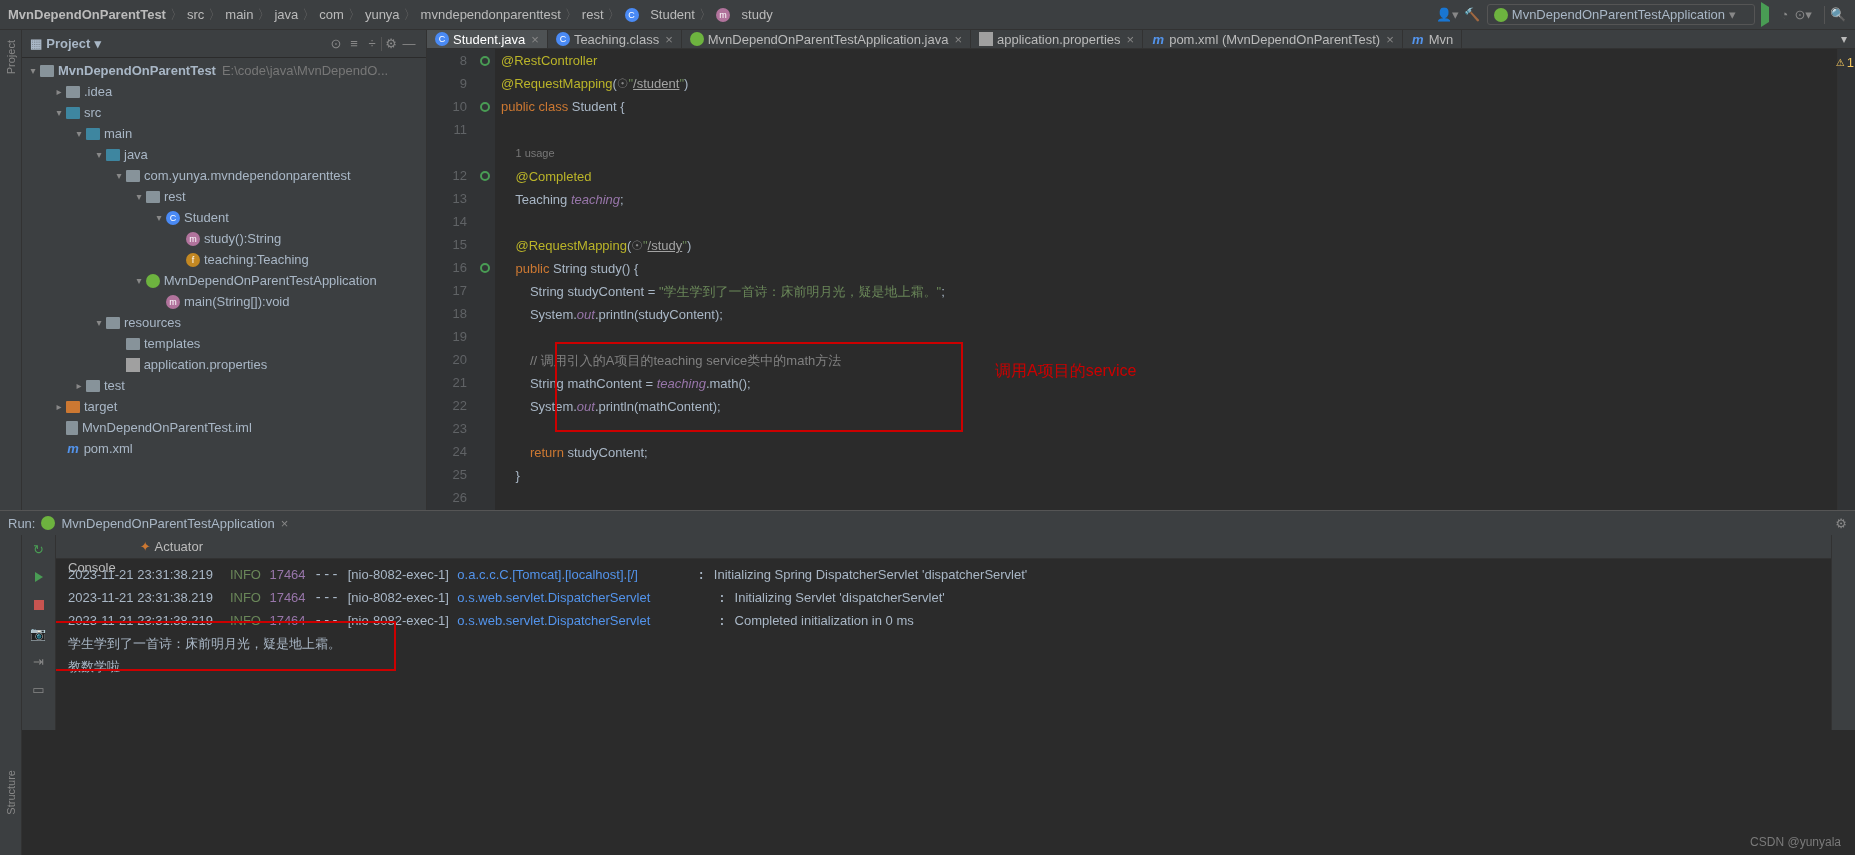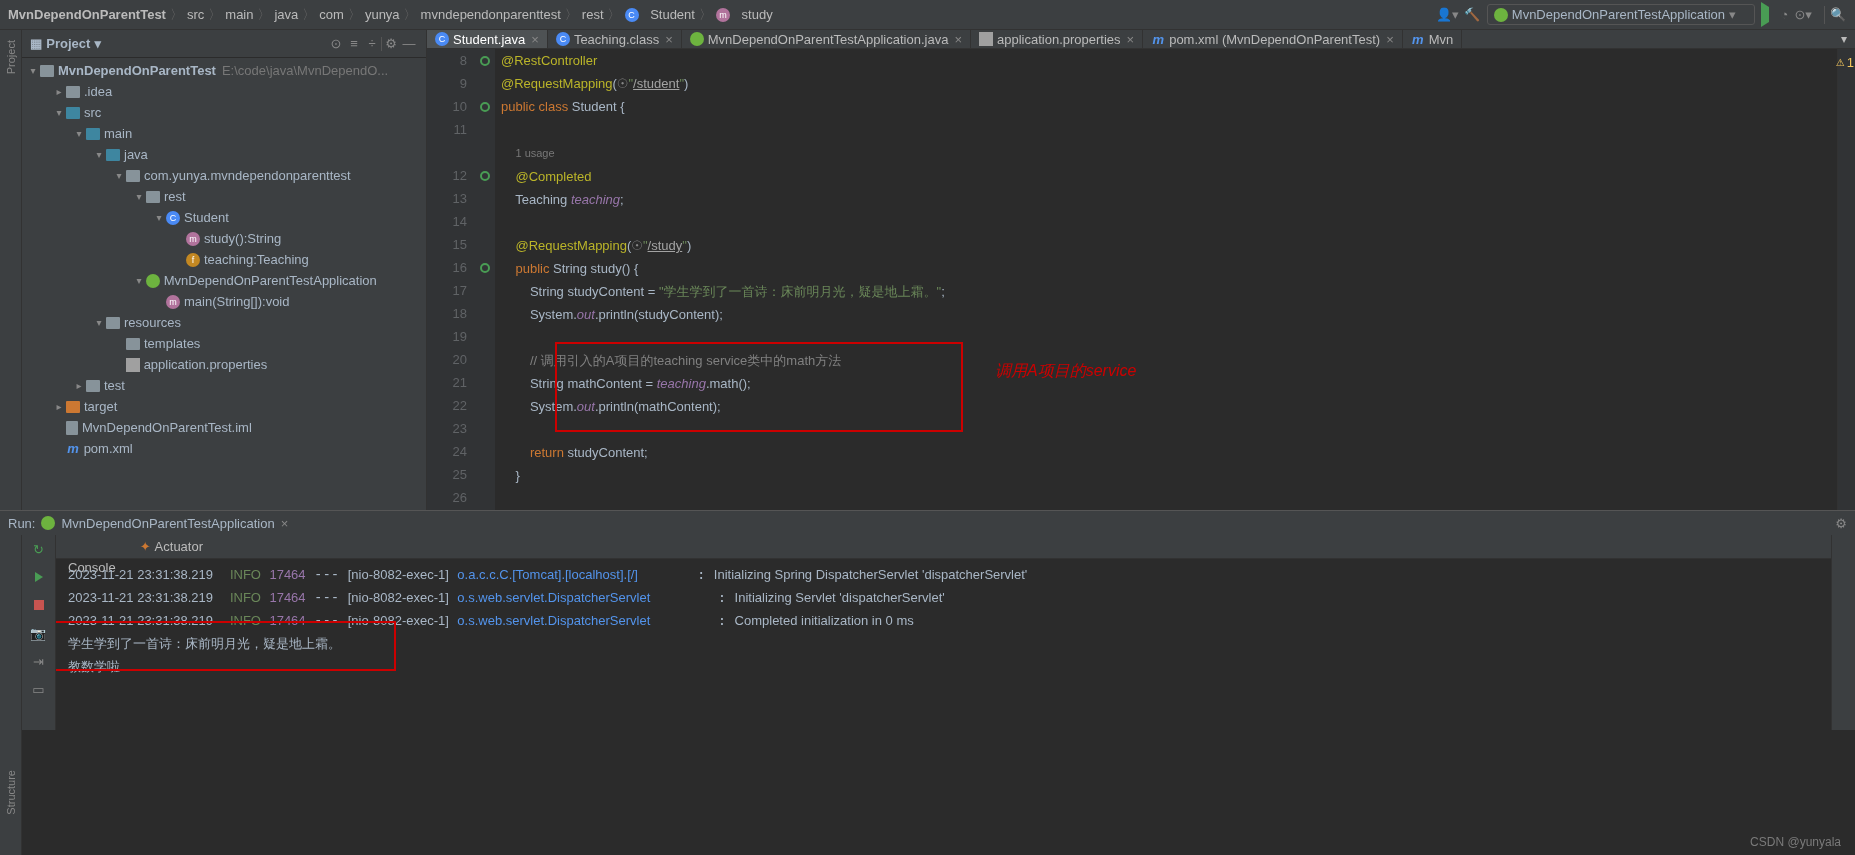--- a/index.html
+++ b/index.html
@@ -44,21 +44,21 @@
 .gi .dot-g { width:10px; height:10px; border:2px solid #499c54; border-radius:50%; }
 .code-body { flex:1; padding-left:6px; white-space:pre; position:relative; color:#a9b7c6; }
 .kw { color:#cc7832; }
 .str { color:#6a8759; }
 .ann { color:#bbb529; }
 .com { color:#808080; }
 .fld { color:#9876aa; font-style:italic; }
 .lnk { color:#a3a3a3; text-decoration:underline; }
 .usage { color:#787878; font-size:11px; }
 .red-box { position:absolute; border:2px solid #cc0000; pointer-events:none; }
-.red-text { position:absolute; color:#cc0000; font-family:sans-serif; font-size:16px;font-style:italic; }
+.red-text { position:absolute; color:#cc0000; font-family:sans-serif; font-size:16px; }
 .editor-right { width:18px; background:#313335; border-left:1px solid #323232; position:relative; }
 .warn-badge { position:absolute; top:2px; right:1px; color:#f2c55c; font-size:10px; display:flex; align-items:center; gap:2px; }
 .run-panel { height:220px; border-top:1px solid #555; background:#2b2b2b; display:flex; flex-direction:column; }
 .run-header { height:24px; background:#3c3f41; display:flex; align-items:center; padding:0 8px; gap:6px; }
 .run-header .close { color:#888; }
 .run-body { flex:1; display:flex; }
 .run-left { width:22px; background:#3c3f41; border-right:1px solid #323232; }
 .run-tools { width:34px; background:#3c3f41; border-right:1px solid #323232; display:flex; flex-direction:column; align-items:center; padding-top:4px; gap:8px; }
 .run-tools .t { width:20px; height:20px; display:flex; align-items:center; justify-content:center; cursor:pointer; color:#888; }
 .run-content { flex:1; display:flex; flex-direction:column; }

